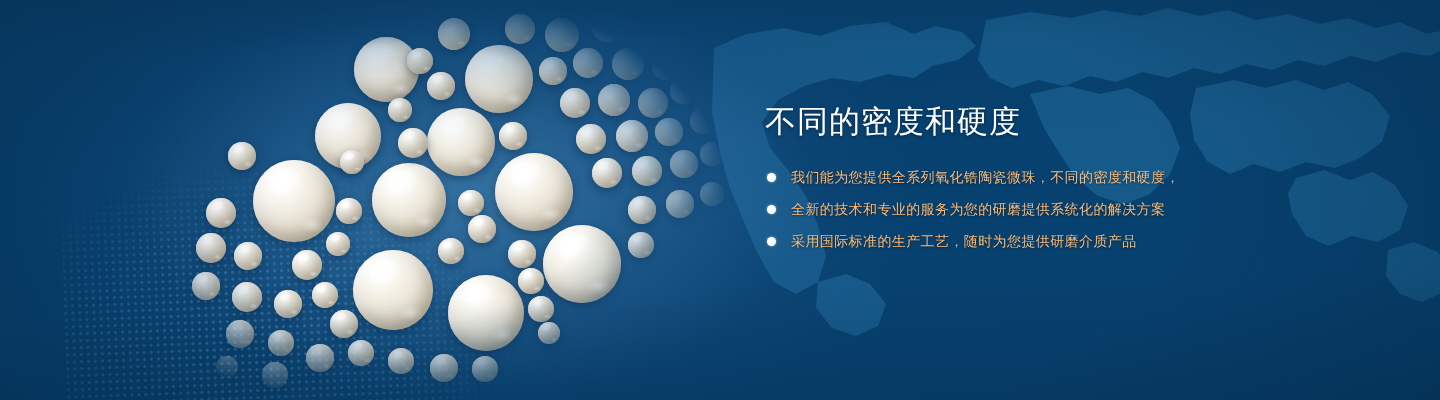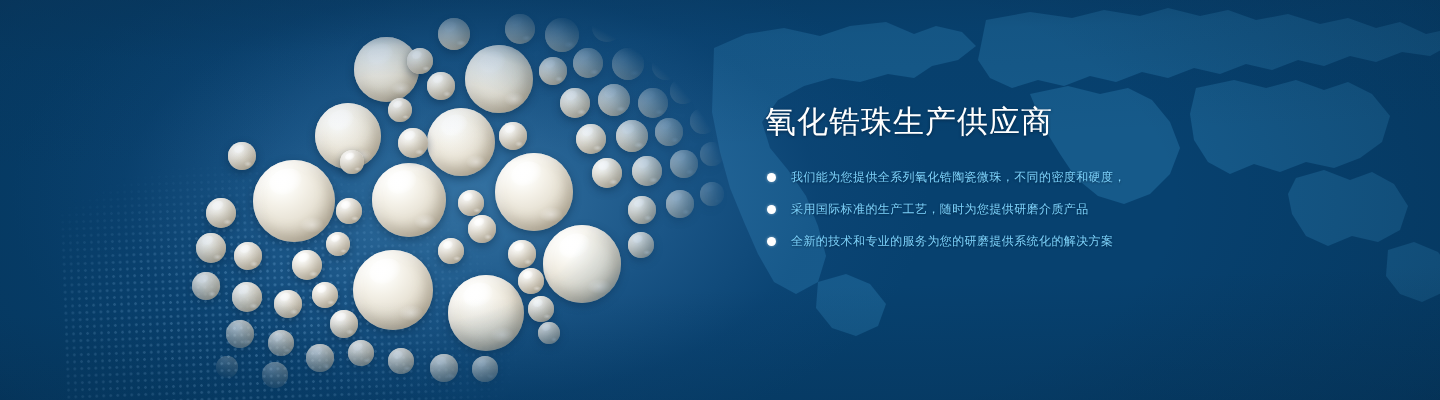--- a/index.html
+++ b/index.html
@@ -151,23 +151,23 @@
   }
   #bullet-list {
     list-style: none;
     margin: 26px 0 0 0;
     padding: 0;
   }
   .bullet-item {
     position: relative;
     padding-left: 26px;
     margin-bottom: 9px;
-    font-size: 12px;
+    font-size: 14px;
     line-height: 23px;
-    color: #7dd3fc;
+    color: #fdba74;
     letter-spacing: 0.4px;
     text-shadow: 0 1px 2px rgba(0,18,38,0.5);
   }
   .bullet-item:last-child { margin-bottom: 0; }
   .bullet-dot {
     position: absolute;
     left: 2px;
     top: 7px;
     width: 9px;
     height: 9px;
@@ -272,30 +272,30 @@
       <div class="bead" style="left:472px;top:356px;width:26px;height:26px;"></div>
       <div class="bead" style="left:262px;top:362px;width:26px;height:26px;"></div>
       <div class="bead" style="left:216px;top:356px;width:22px;height:22px;"></div>
     </div>
   </div>
 
   <div class="bg-vignette"></div>
   <div class="bg-topshade"></div>
 
   <div id="copy">
-    <h1 id="headline">氧化锆珠生产供应商</h1>
+    <h1 id="headline">不同的密度和硬度</h1>
     <ul id="bullet-list">
       <li class="bullet-item">
         <span class="bullet-dot"></span>
         <span class="bullet-line">我们能为您提供全系列氧化锆陶瓷微珠，不同的密度和硬度，</span>
       </li>
       <li class="bullet-item">
         <span class="bullet-dot"></span>
-        <span class="bullet-line">采用国际标准的生产工艺，随时为您提供研磨介质产品</span>
+        <span class="bullet-line">全新的技术和专业的服务为您的研磨提供系统化的解决方案</span>
       </li>
       <li class="bullet-item">
         <span class="bullet-dot"></span>
-        <span class="bullet-line">全新的技术和专业的服务为您的研磨提供系统化的解决方案</span>
+        <span class="bullet-line">采用国际标准的生产工艺，随时为您提供研磨介质产品</span>
       </li>
     </ul>
   </div>
 
 </div>
 
 </body></html>

